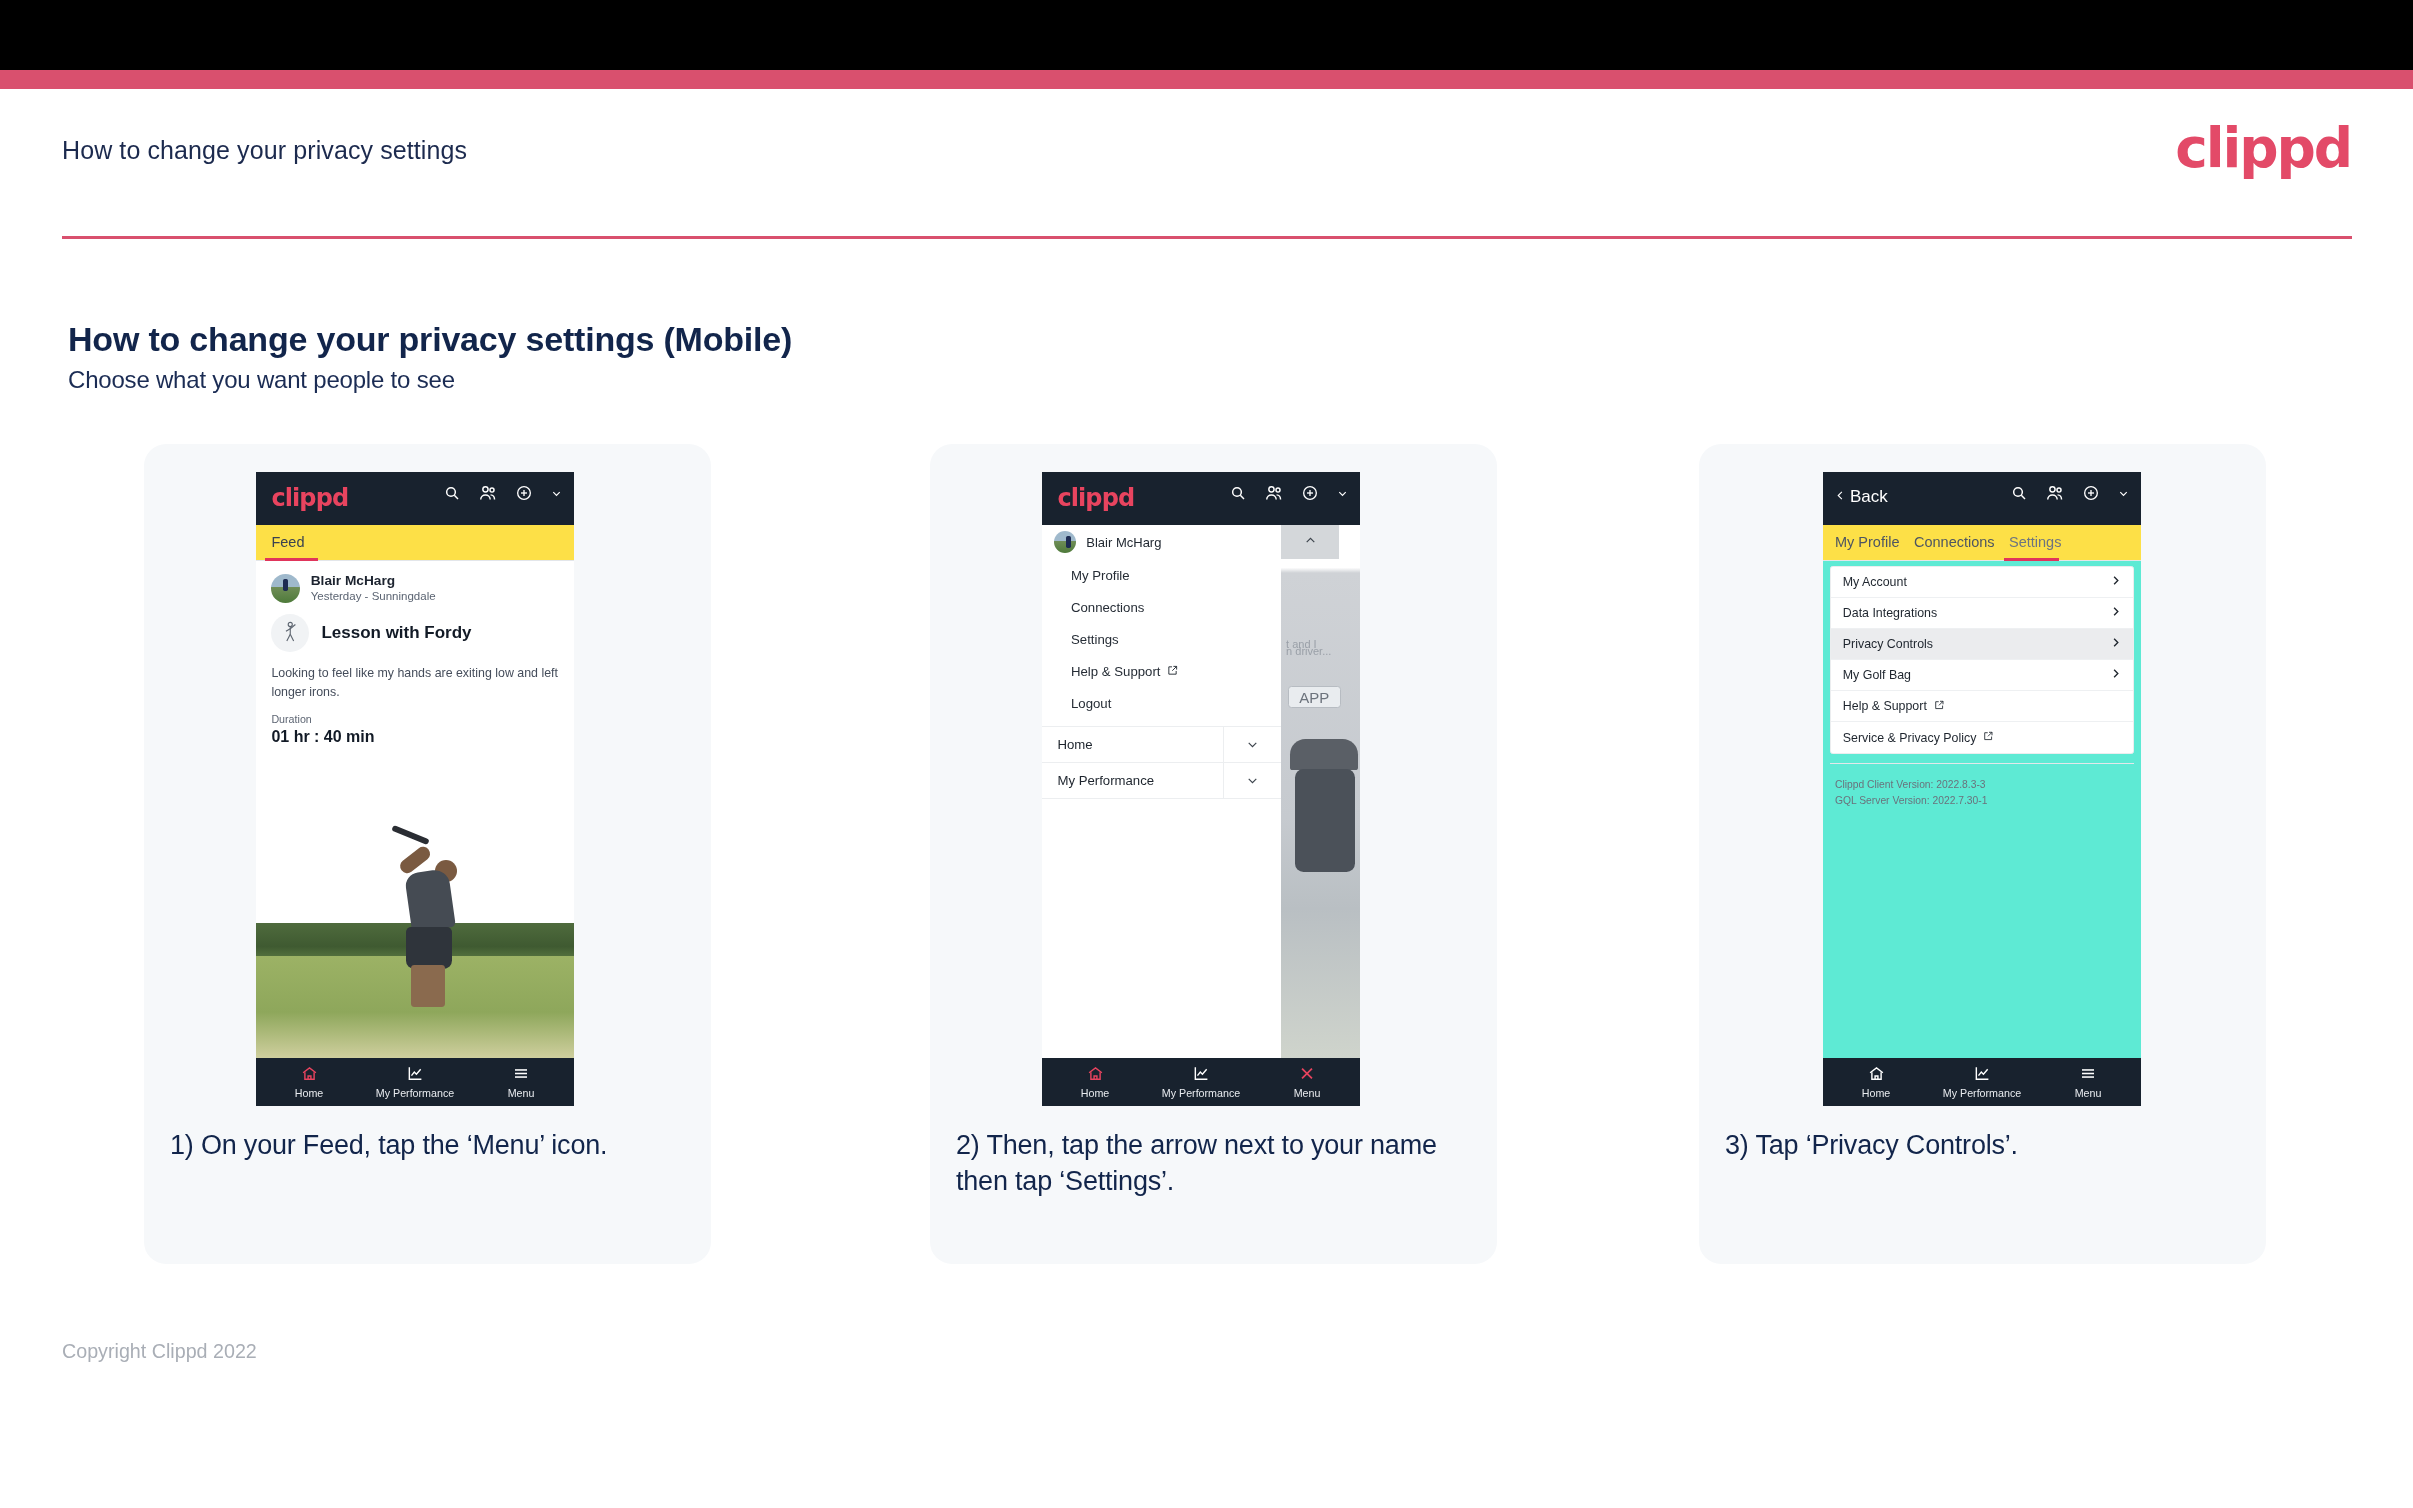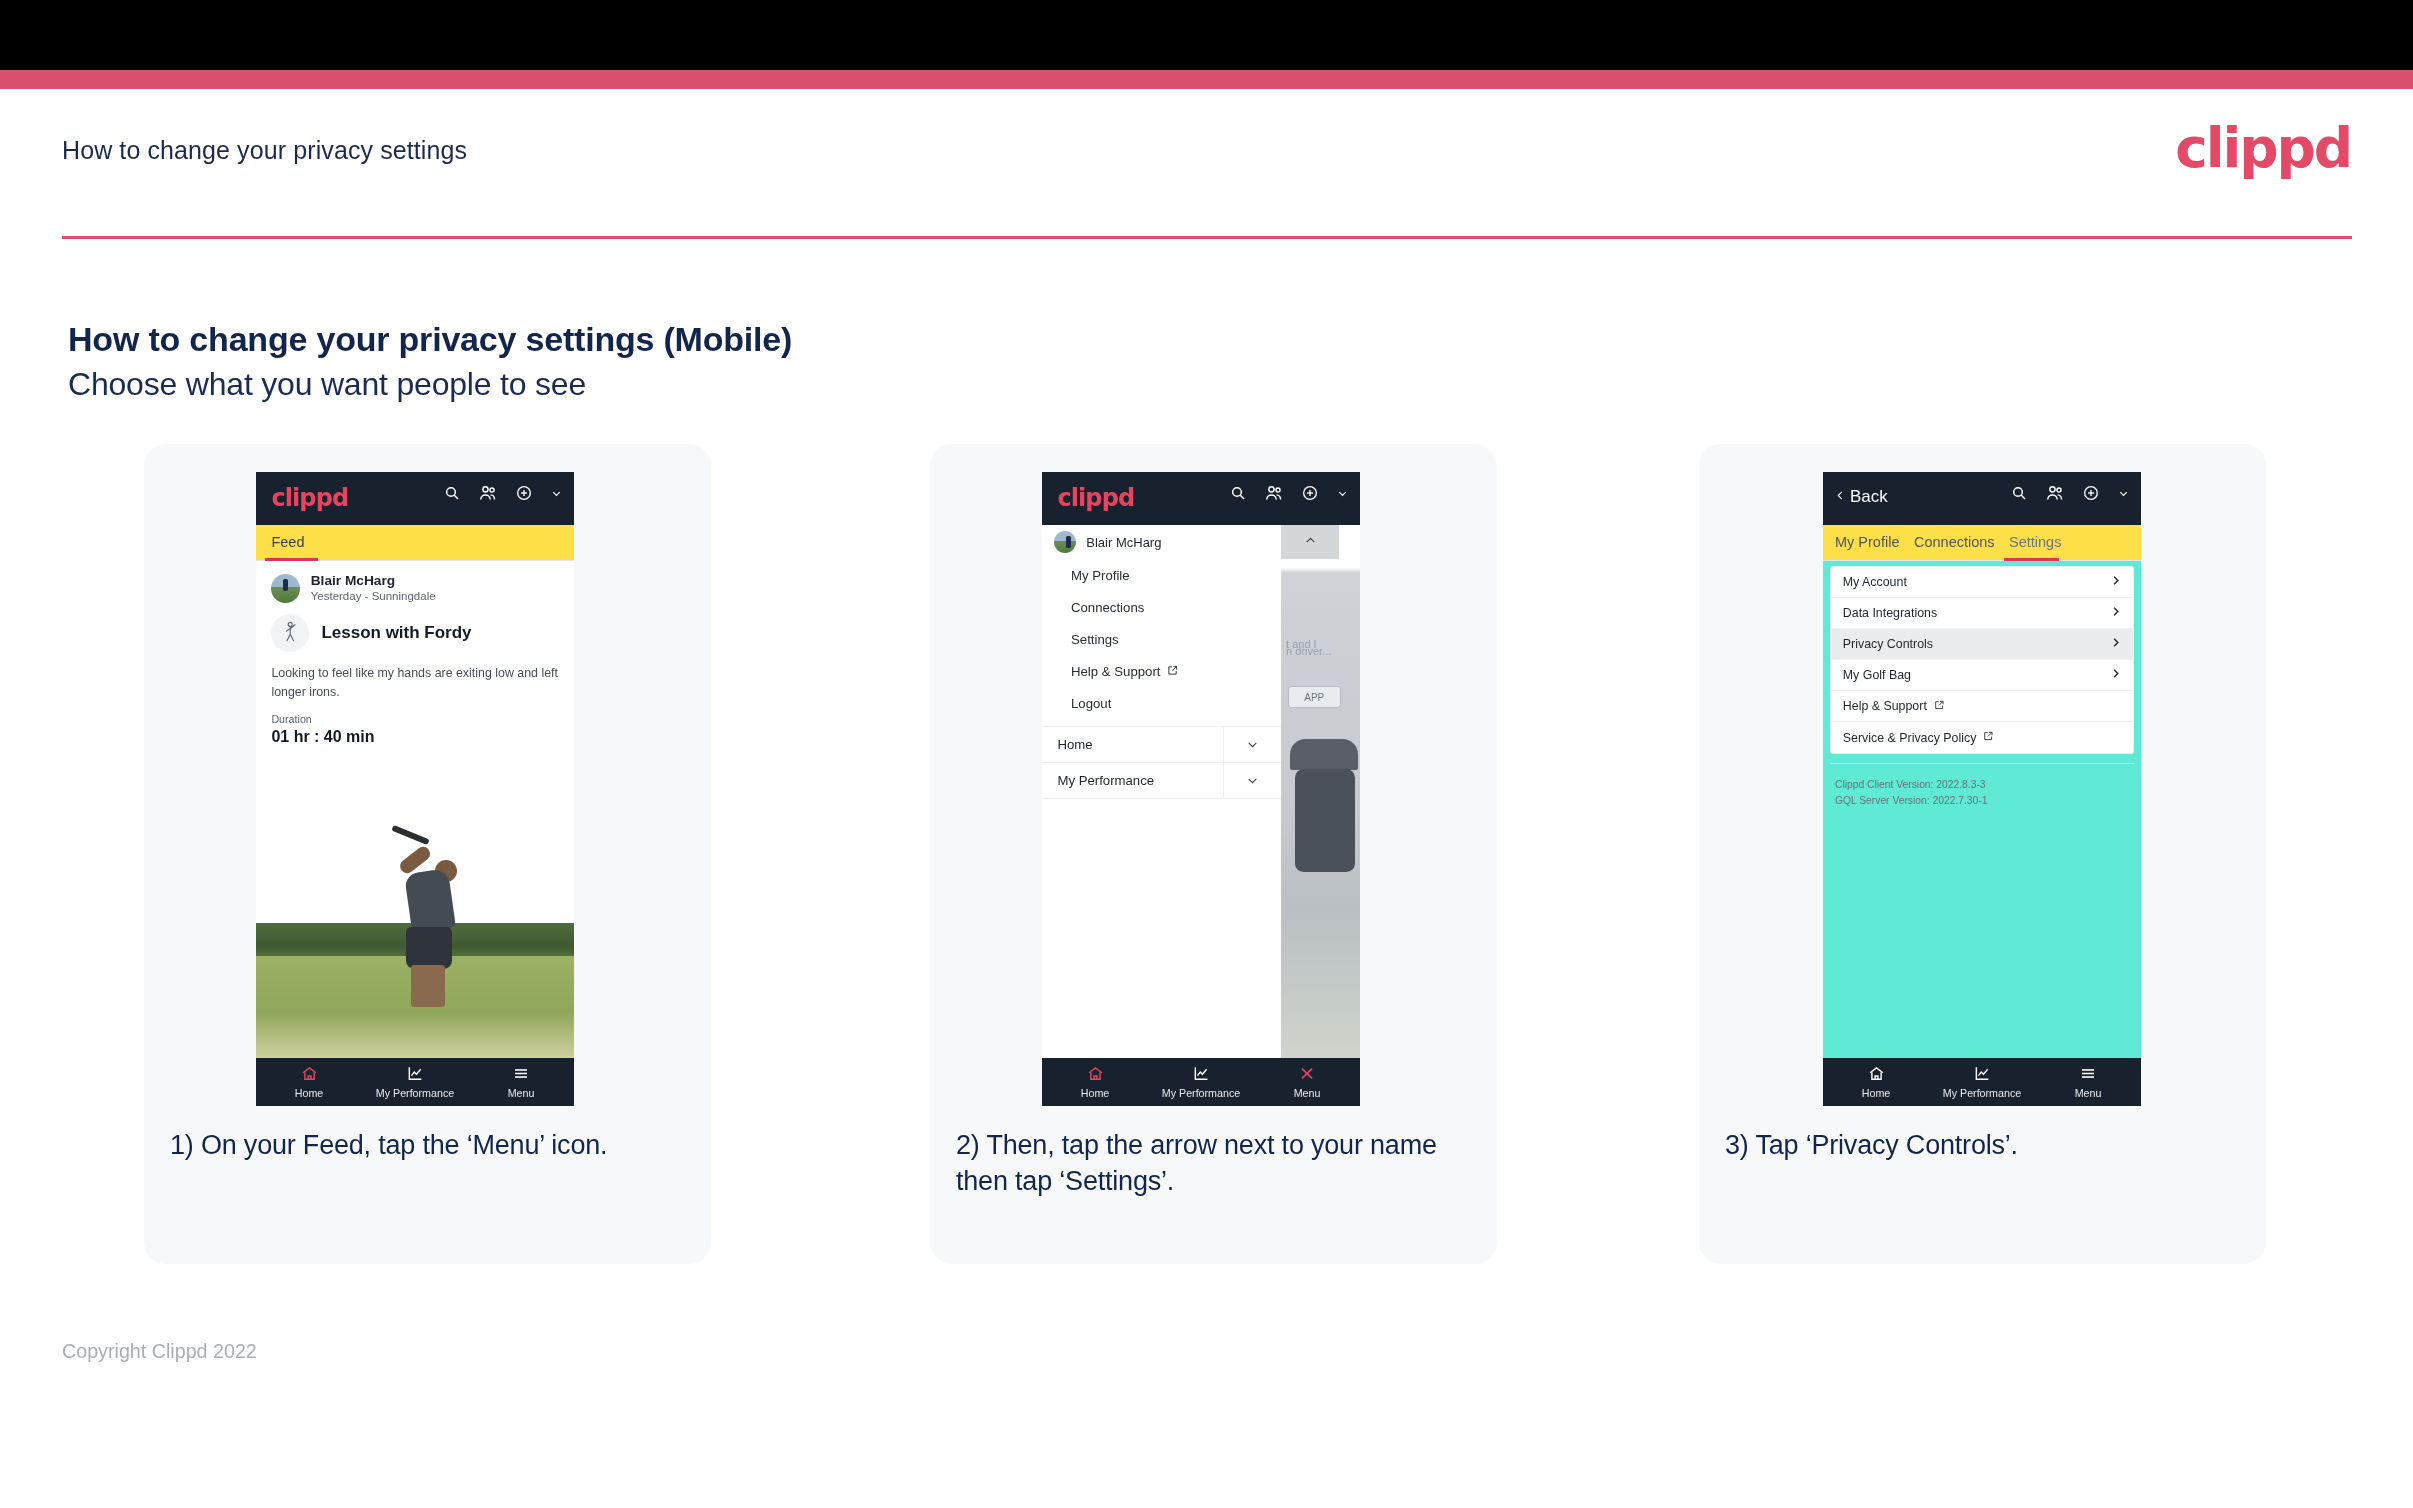--- a/index.html
+++ b/index.html
@@ -26,21 +26,21 @@
     font-size:55px; font-weight:700; color:#e34a68;
     letter-spacing:-2.1px; font-family:"DejaVu Sans", sans-serif;
   }
   .hdr-rule {
     position:absolute; left:62px; top:147px; width:2290px; height:2.6px; background:#d9506e;
   }
 
   
   .heading-wrap { position:absolute; left:68px; top:320px; }
   .h1 { font-size:34px; font-weight:700; color:#12254b; letter-spacing:-0.2px; }
-  .h2 { font-size:32px; font-weight:400; color:#1b2c54; margin-top:6.8px; letter-spacing:-0.2px; }
+  .h2 { font-size:24px; font-weight:400; color:#1b2c54; margin-top:6.8px; letter-spacing:-0.2px; }
 
   
   .cards { position:absolute; left:0; top:444px; width:2413px; height:820px; }
   .card {
     position:absolute; top:0; width:567px; height:820px;
     background:#f6f8fa; border-radius:22px;
   }
   .card.c1 { left:144px; }
   .card.c2 { left:930px; }
   .card.c3 { left:1699px; }
@@ -119,21 +119,21 @@
   .botnav .nlabel { font-size:10.7px; color:#e8ebef; }
 
   
   .dim { position:absolute; left:0; right:0; top:53px; bottom:48px; background:#fff; }
   .bgpeek { position:absolute; right:0; top:53px; width:79px; bottom:48px;
             background:linear-gradient(180deg,#ffffff 0%,#ffffff 8%,#cfd2d6 9%,#c6cacf 55%,#b9bfc3 72%,#cfd4cc 100%); }
   .bgpeek .txt1{ position:absolute; left:5.1px; top:101px; font-size:11px; color:#9aa0a8;margin-top:12px;}
   .bgpeek .txt2{ position:absolute; left:5.1px; top:120px; font-size:11px; color:#9aa0a8;}
   .bgpeek .appbtn{ position:absolute; left:6.8px; top:161px; width:53px; height:22px;
             border:0.9px solid #b7bcc2; border-radius:3.4px; background:#e9ecef;
-            display:flex;align-items:center;justify-content:center;font-size:10px;color:#6c737c;}
+            display:flex;align-items:center;justify-content:center;font-size:15px;color:#6c737c;}
   .bgpeek .cap{ position:absolute; left:8.5px; top:214px; width:68px; height:31px;
             background:#5a5f66; border-radius:15.4px 15.4px 2.6px 2.6px; }
   .bgpeek .body{ position:absolute; left:13.7px; top:244px; width:60px; height:103px;
             background:#4b5159; border-radius:8.5px; }
 
   .drawer { position:absolute; left:0; top:53px; width:239px; background:#fff; }
   .drawer .nameRow { display:flex; align-items:center; height:34px; padding-left:12px; gap:10.3px;
             position:relative; }
   .drawer .nameRow .nm { font-size:13px; color:#232a33; }
   .drawer .caretBox { position:absolute; right:-58px; top:0; width:58px; height:34px;

